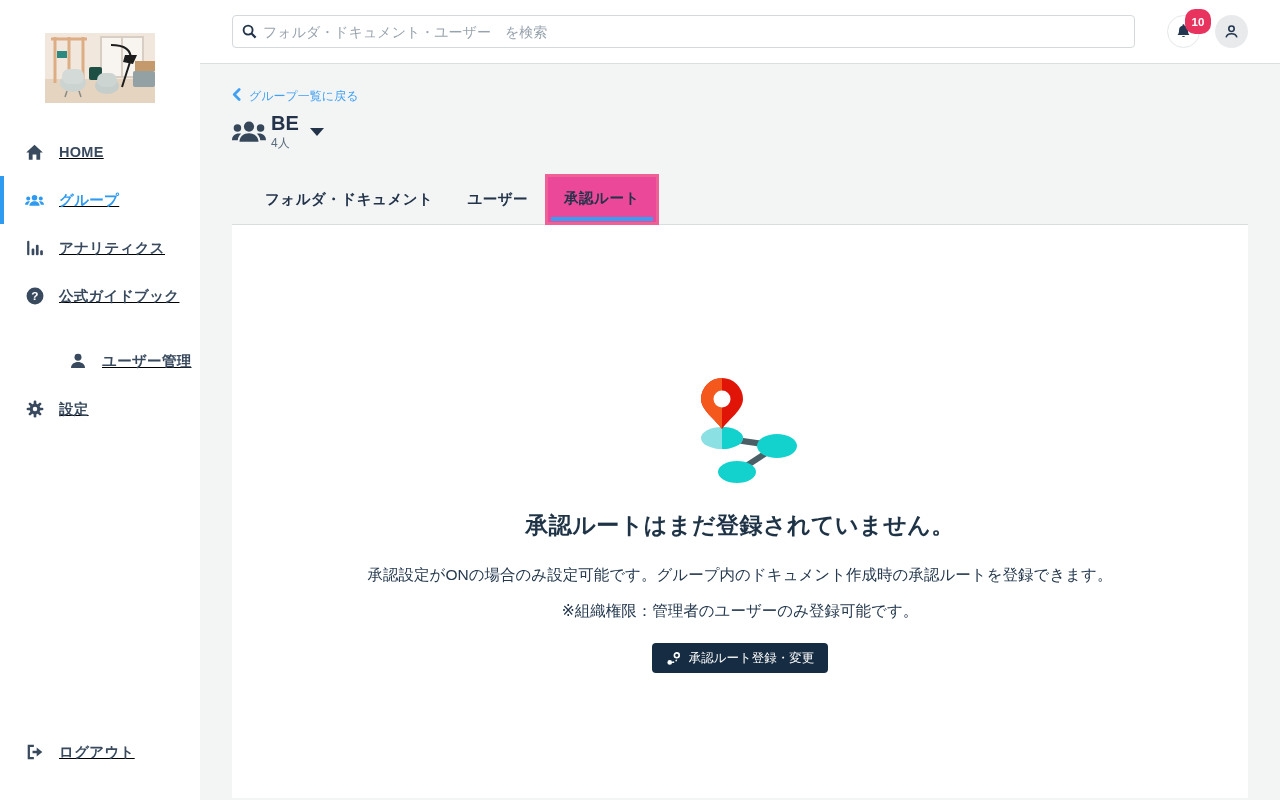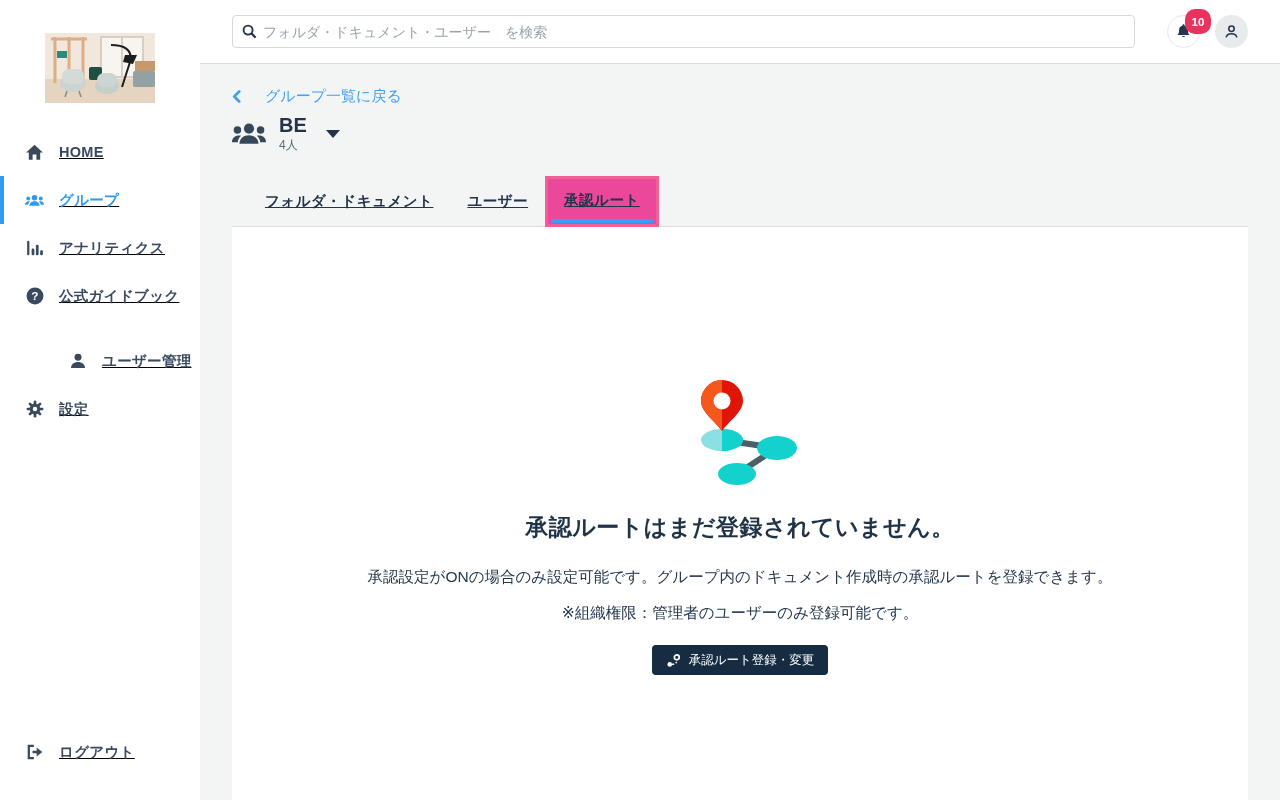--- a/index.html
+++ b/index.html
@@ -31,33 +31,33 @@
   .icon-btn { width:33px; height:33px; border-radius:50%; display:flex; align-items:center;
               justify-content:center; cursor:pointer; position:relative; }
   .bell-btn { background:#fff; border:1px solid #e4e7e9; }
   .avatar-btn { background:#e8eaec; border:none; }
   .badge { position:absolute; top:-7px; left:17px; background:#e8335f; color:#fff; font-size:11.5px;
            font-weight:700; min-width:26px; height:25px; border-radius:10px; display:flex;
            align-items:center; justify-content:center; padding:0 5px; }
 
   
   .content { padding:23px 32px 0; }
-  .backlink { display:inline-flex; align-items:center; gap:24px; color:#42a0f2; font-size:15px;
+  .backlink { display:inline-flex; gap:8px; color:#42a0f2; font-size:12px;
               font-weight:400; cursor:pointer; }
-  .group-row { display:flex; align-items:center; margin-top:7px; gap:13px; }
+  .group-row { display:flex; align-items:center; margin-top:7px; gap:5px; }
   .group-titles { display:flex; flex-direction:column; }
   .group-name { font-size:20px; font-weight:700; color:#22334a; line-height:1.15; }
   .group-count { font-size:12px; color:#5a6b7d; }
   .caret { width:0; height:0; border-left:7px solid transparent; border-right:7px solid transparent;
            border-top:8px solid #22334a; margin-left:6px; cursor:pointer; }
 
   .tabs { display:flex; align-items:flex-end; margin-top:22px; border-bottom:1px solid #d9dddd;
           padding-left:16px; }
   .tab { padding:14px 17px 15px; font-size:14.5px; font-weight:700; color:#22334a; cursor:pointer;
-         letter-spacing:.5px; white-space:nowrap;text-decoration:underline; }
+         letter-spacing:.5px; white-space:nowrap; }
   .tab.active { background:#ec4899; border:3px solid #ee6096; position:relative; margin-bottom:-1px;
                 padding:12px 16px 14px; }
   .tab.active::after { content:""; position:absolute; left:3px; right:3px; bottom:1px; height:4px;
                        background:#379ef3; }
 
   .card { background:#fff; height:573px; text-align:center; padding-top:147px; }
   .empty-title { font-size:23px; font-weight:700; color:#1f3347; margin-top:14px; letter-spacing:.5px; }
   .empty-desc  { font-size:15.5px; color:#24384e; }
   .empty-desc .l1 { margin-top:24px; }
   .empty-desc .l2 { margin-top:15px; }

